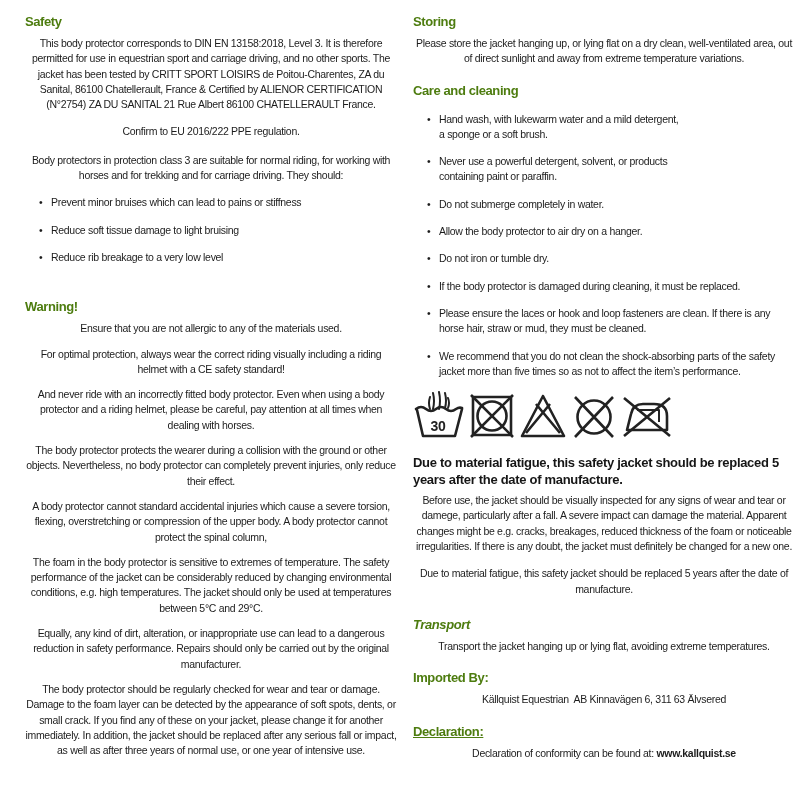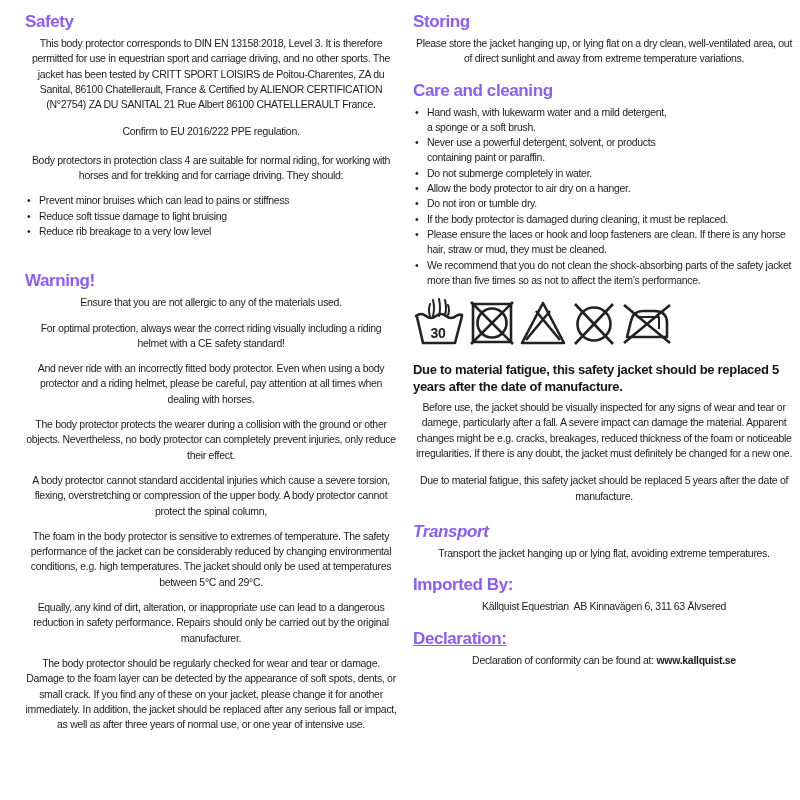--- a/index.html
+++ b/index.html
@@ -7,47 +7,47 @@
     width:800px; height:800px; box-sizing:border-box;
     background:#ffffff; color:#1c1c1c;
     font-family:"Liberation Sans", sans-serif;
     font-size:10.5px; letter-spacing:-0.3px; line-height:15.3px;
     padding:12px 16px 0 25px;
     display:flex; gap:16px; overflow:hidden;
   }
   .col-left  { width:372px; flex:none; }
   .col-right { width:382px; flex:none; }
   h1 {
-    font-size:17px; line-height:19px; letter-spacing:-0.4px;
-    margin:0 0 5px 0; font-weight:700; color:#8b5cf6;
+    font-size:13px; line-height:19px; letter-spacing:-0.4px;
+    margin:0 0 5px 0; font-weight:700; color:#4d7c0f;
   }
   h2.subhead {
     font-size:13px; line-height:16.5px; letter-spacing:-0.3px;
     margin:12px 0 5px 0; font-weight:700; color:#161616;
   }
   p { margin:0 0 10px 0;text-align:center; }
   ul { list-style:none; margin:2px 0 10px 0; padding:0; }
-  li { position:relative; padding-left:14px; margin:0; white-space:pre-line; }
+  li { position:relative; padding-left:14px; margin:12px; white-space:pre-line; }
   li::before { content:"\2022"; position:absolute; left:2px; top:0; }
   .mt-section { margin-top:32px; }
   .symbols-row { display:flex; align-items:flex-end; gap:3px; margin:10px 0 14px 0; }
   .symbols-row svg { display:block; }
   .bold { font-weight:700;margin-top:39px; }
   .addr { white-space:pre-wrap; }
 </style>
 </head>
 <body>
 
 <div class="page">
 
   <div class="col-left">
     <h1>Safety</h1>
     <p>This body protector corresponds to DIN EN 13158:2018, Level 3. It is therefore permitted for use in equestrian sport and carriage driving, and no other sports. The jacket has been tested by CRITT SPORT LOISIRS de Poitou-Charentes, ZA du Sanital, 86100 Chatellerault, France &amp; Certified by ALIENOR CERTIFICATION (N°2754) ZA DU SANITAL 21 Rue Albert 86100 CHATELLERAULT France.</p>
     <p style="margin-top:12px;">Confirm to EU 2016/222 PPE regulation.</p>
-    <p style="margin-top:13px;">Body protectors in protection class 4 are suitable for normal riding, for working with horses and for trekking and for carriage driving. They should:</p>
+    <p style="margin-top:13px;">Body protectors in protection class 3 are suitable for normal riding, for working with horses and for trekking and for carriage driving. They should:</p>
     <ul>
       <li>Prevent minor bruises which can lead to pains or stiffness</li>
       <li>Reduce soft tissue damage to light bruising</li>
       <li>Reduce rib breakage to a very low level</li>
     </ul>
 
     <h1 class="mt-section">Warning!</h1>
     <p>Ensure that you are not allergic to any of the materials used.</p>
     <p>For optimal protection, always wear the correct riding visually including a riding helmet with a CE safety standard!</p>
     <p>And never ride with an incorrectly fitted body protector. Even when using a body protector and a riding helmet, please be careful, pay attention at all times when dealing with horses.</p>

